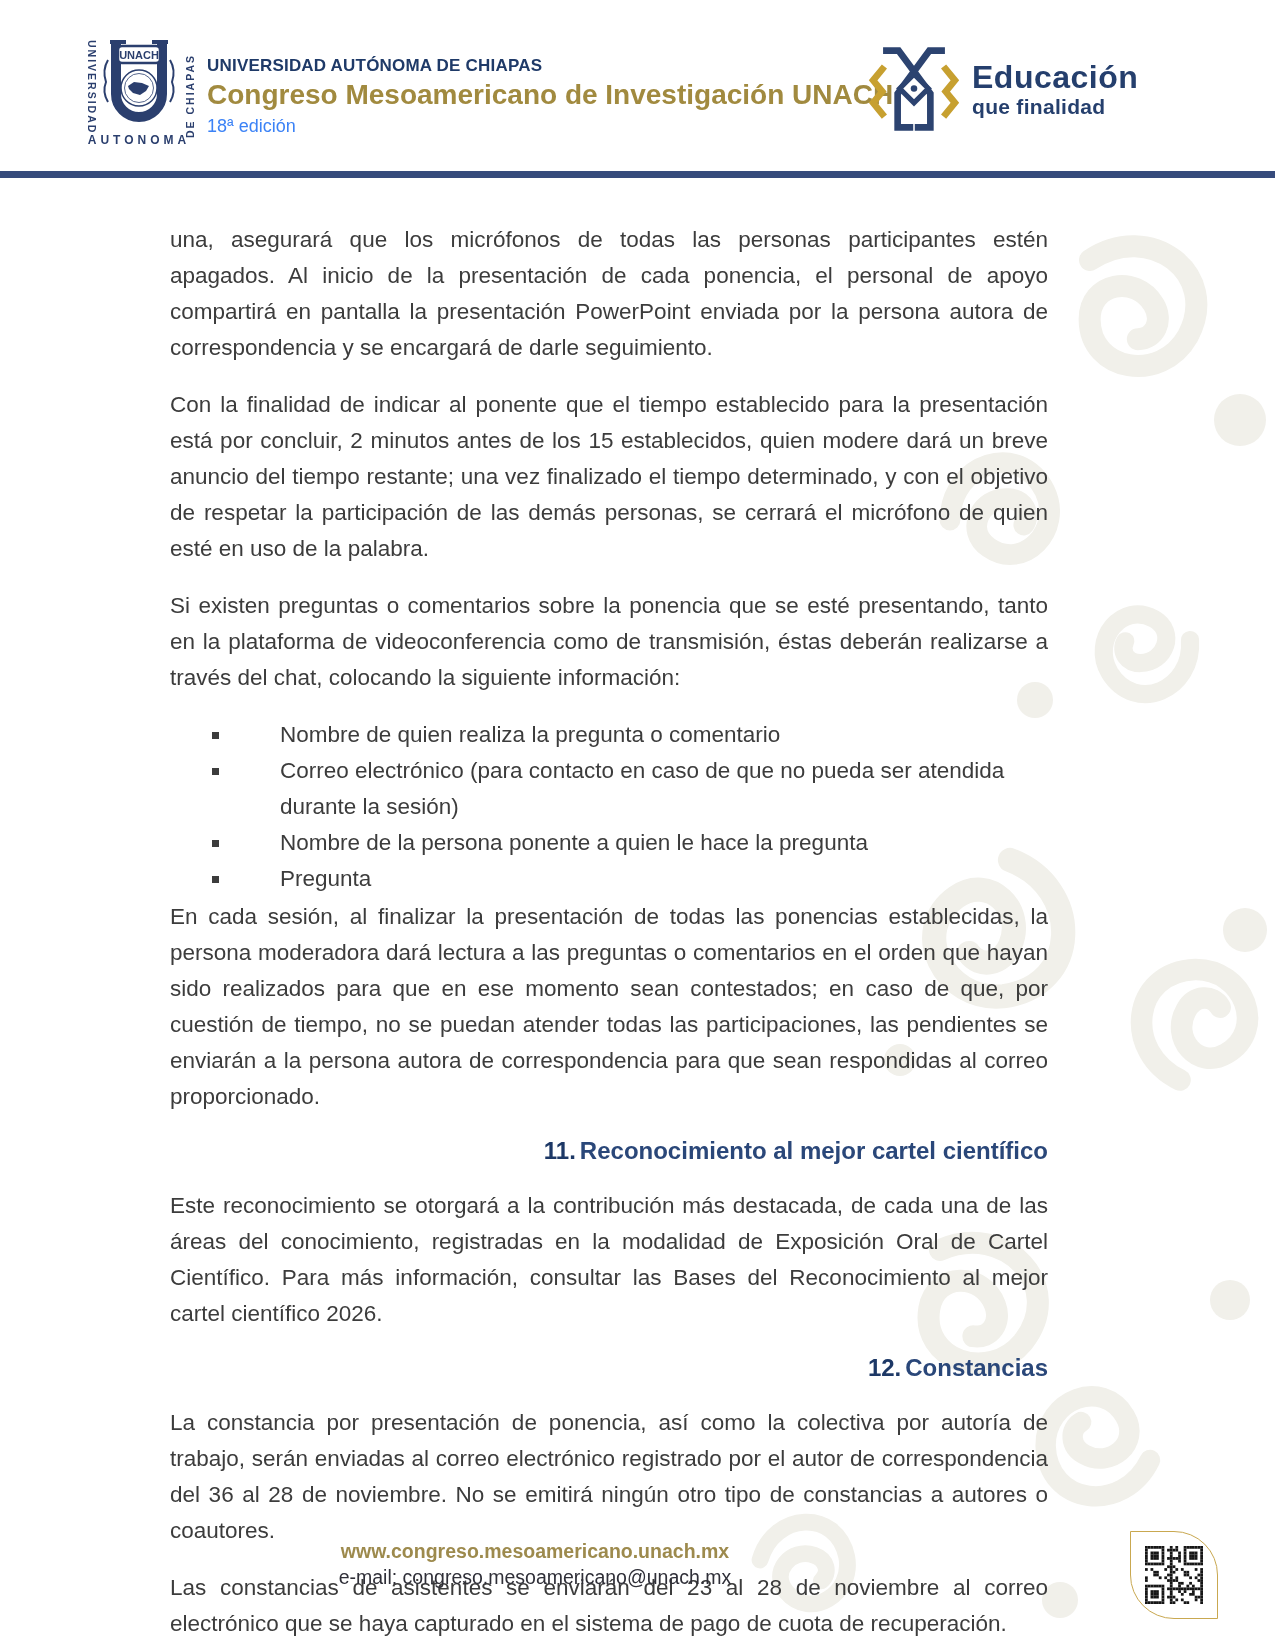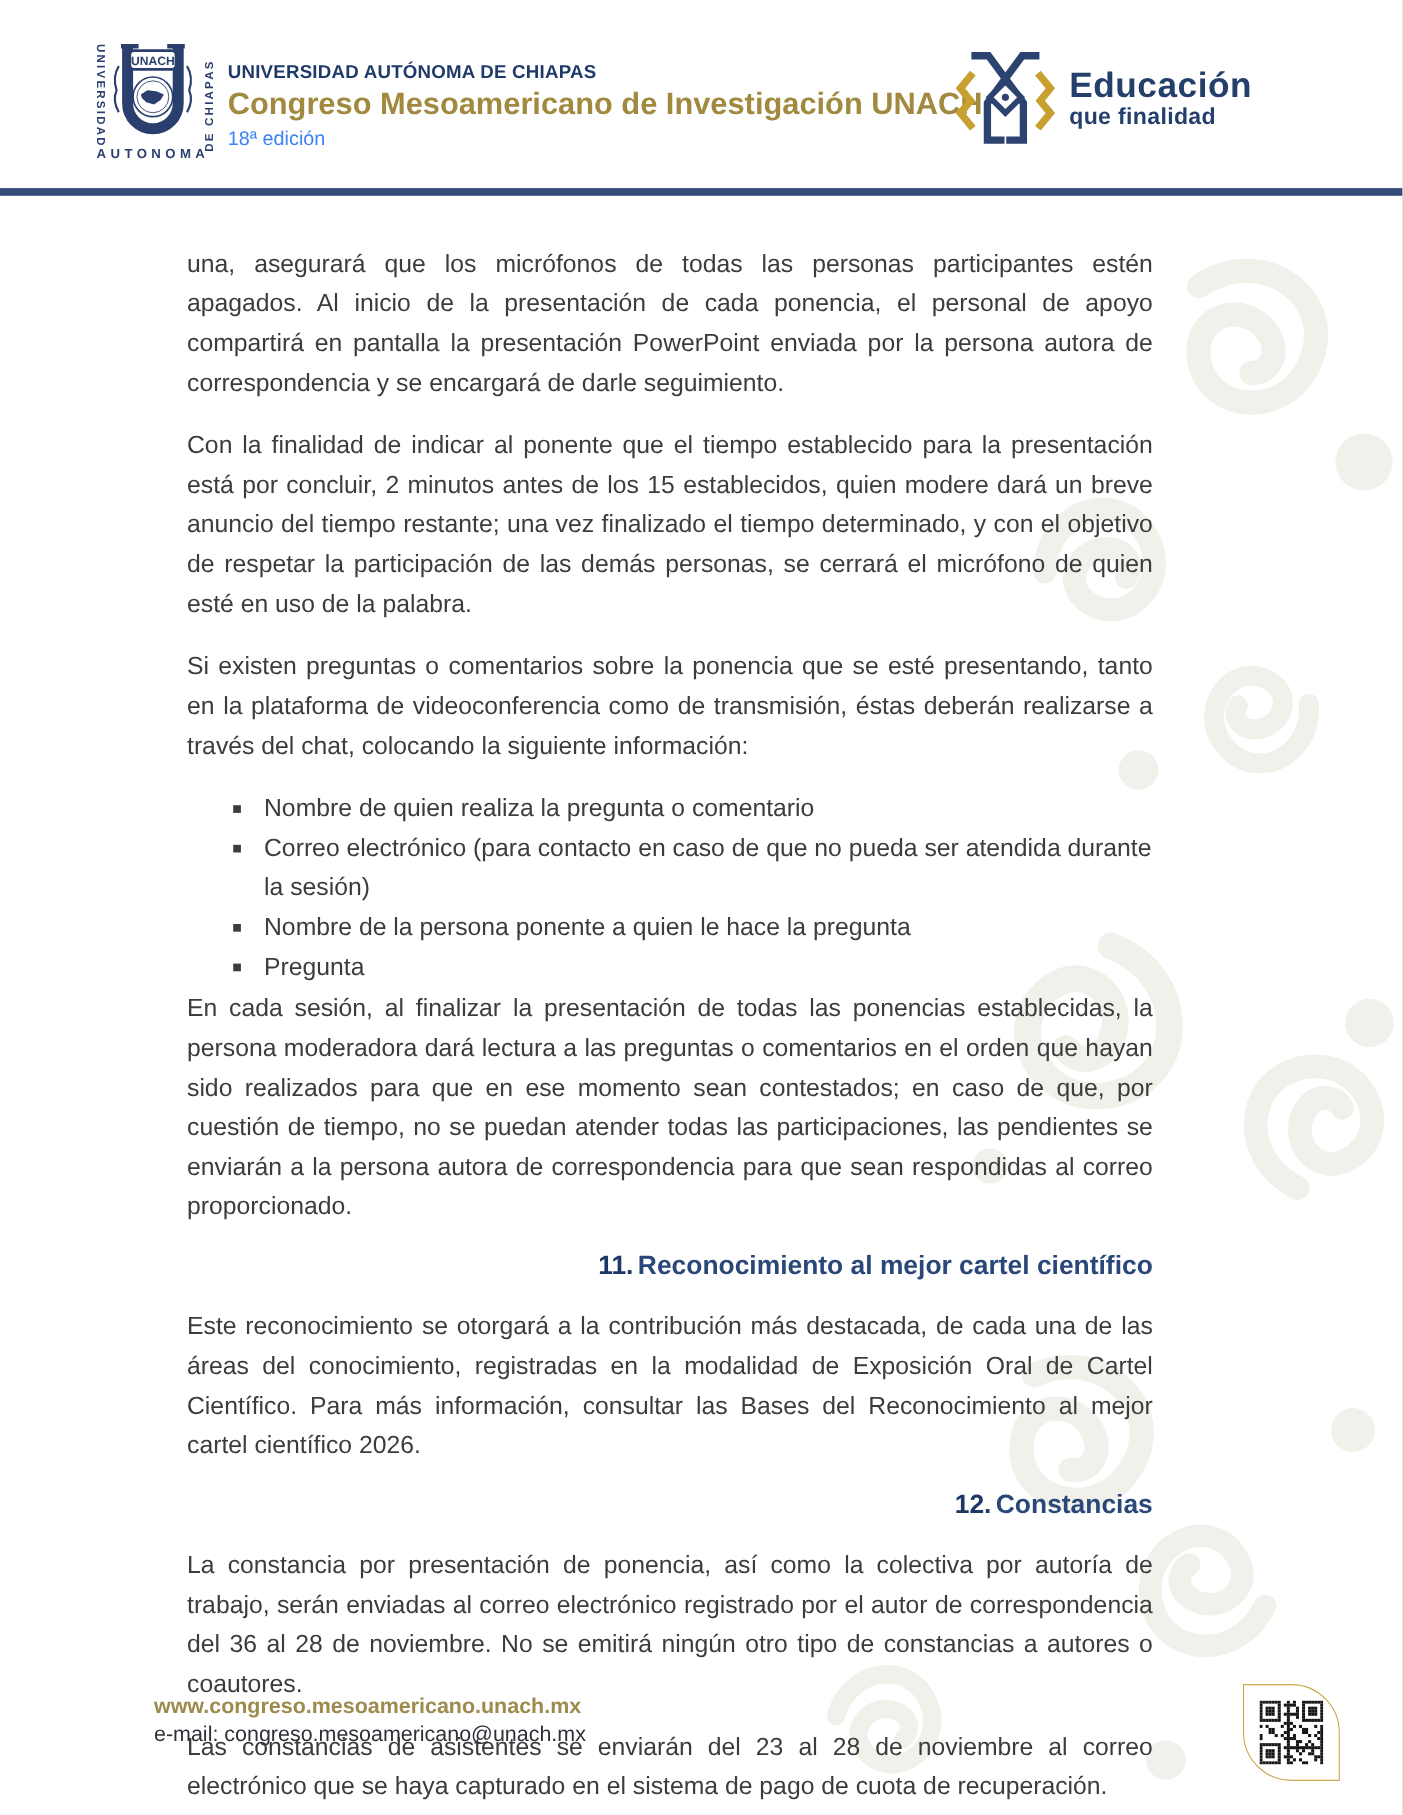--- a/index.html
+++ b/index.html
@@ -27,27 +27,27 @@
   .slogan-line1{font-size:32px;font-weight:bold;letter-spacing:.5px;}
   .slogan-line2{font-size:21px;font-weight:bold;margin-top:3px;letter-spacing:.3px;}
   .rule{position:absolute;top:171px;left:0;width:100%;height:7px;background:#364b7c;z-index:2;}
   
   .content{
     position:absolute;left:170px;top:222px;width:878px;z-index:1;
     font-size:22.5px;line-height:36px;color:#3c3c3c;text-align:justify;
   }
   .content p{margin:0 0 21px 0;}
   ul.qlist{list-style:none;margin:2px 0 2px 0;padding:0;text-align:left;}
-  ul.qlist li{display:flex;align-items:flex-start;padding-left:42px;margin:0;}
+  ul.qlist li{display:flex;align-items:flex-start;padding-left:42px;margin:0;gap:40px;}
   .sq{flex:0 0 auto;width:7px;height:7px;background:#3c3c3c;margin:15px 21px 0 0;}
   h2.sec{margin:10px 0 22px 0;padding-left:35px;font-size:24px;line-height:30px;text-align:right;font-weight:normal;}
   h2.sec .num{font-weight:bold;color:#1d3866;margin-right:4px;}
   h2.sec .ttl{font-weight:600;color:#2a4779;}
   
-  .footer{position:absolute;left:140px;top:1538px;width:790px;z-index:1;line-height:26px;}
+  .footer{position:absolute;left:140px;top:1538px;width:790px;text-align:center;z-index:1;line-height:26px;}
   .footer .web{font-size:19.5px;font-weight:bold;color:#9d8a4d;}
   .footer .mail{font-size:19.5px;color:#2f2f38;}
   .qr-leaf{
     position:absolute;left:1130px;top:1531px;width:86px;height:86px;z-index:1;
     border:1.5px solid #c9a850;border-radius:0 44px 0 44px;
     display:flex;align-items:center;justify-content:center;background:#fff;
   }
   .qr-leaf svg{width:58px;height:58px;}
 </style>
 </head>

